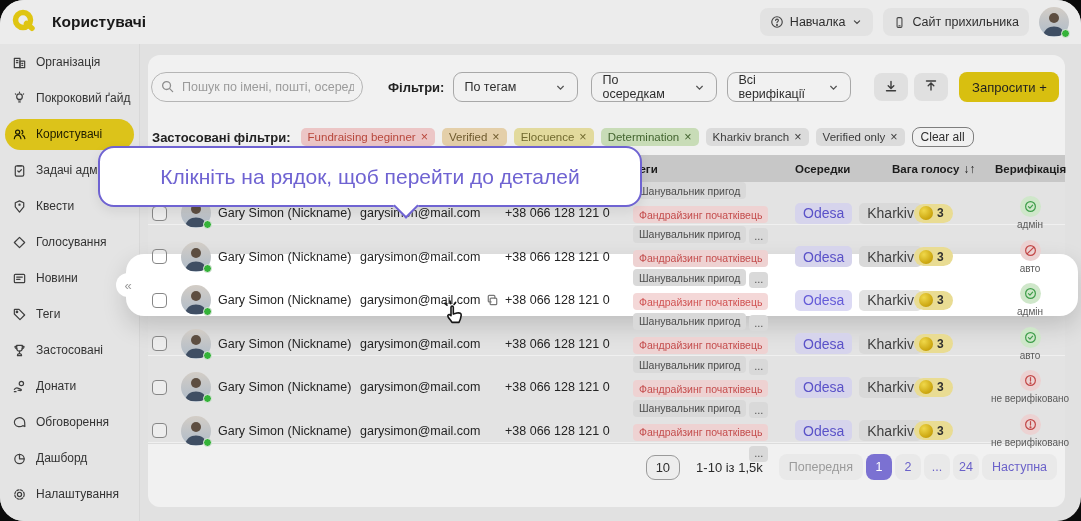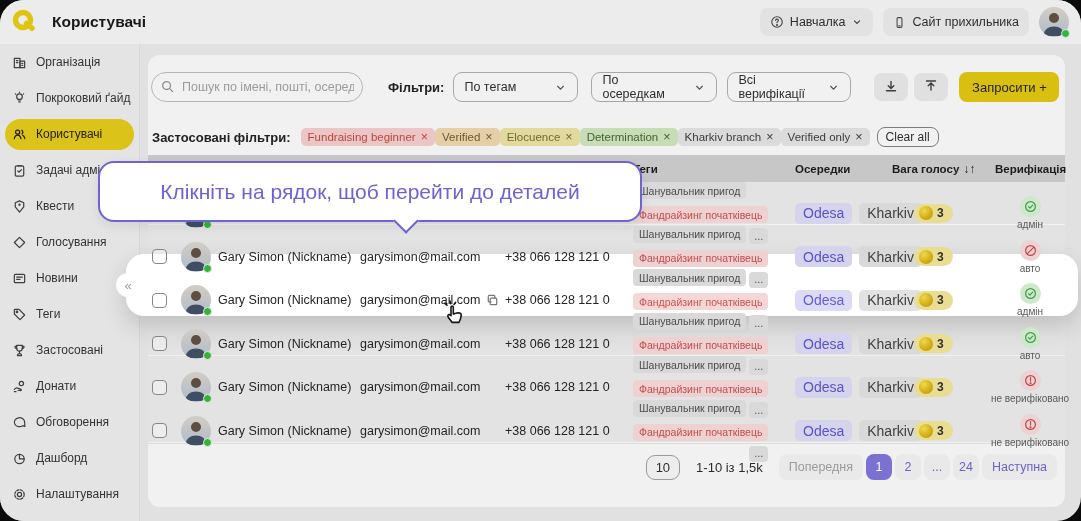--- a/index.html
+++ b/index.html
@@ -96,21 +96,21 @@
   .psize{border:1.5px solid #9a9a9a;border-radius:9px;background:#ededed;font-size:13px;color:#2e2e2e;
     padding:4px 9px;font-family:inherit;cursor:pointer;}
   .prange{font-size:13px;color:#2b2b2b;}
   .pager{display:flex;gap:3px;}
   .pg{height:26px;border:none;border-radius:8px;background:#e9e9e9;display:flex;align-items:center;justify-content:center;
     font-size:12.5px;font-family:inherit;padding:0 10px;cursor:pointer;color:#6a61c9;}
   .pg.prev{color:#9b9b9b;}
   .pg.num{min-width:26px;padding:0 6px;}
   .pg.active{background:#7b71d2;color:#fff;}
   
-  .tooltip{position:absolute;left:98px;top:161px;width:544px;height:61px;background:#fff;border:2px solid #6f63d2;
+  .tooltip{position:absolute;left:98px;top:146px;width:544px;height:61px;background:#fff;border:2px solid #6f63d2;
     border-radius:16px;display:flex;align-items:center;justify-content:center;z-index:40;
     box-shadow:0 4px 12px rgba(0,0,0,.08);}
   .tooltip .txt{font-size:21px;color:#6f63d2;white-space:nowrap;}
   .caret{position:absolute;bottom:-10px;left:297px;width:18px;height:18px;background:#fff;transform:rotate(45deg);
     border-right:2px solid #6f63d2;border-bottom:2px solid #6f63d2;}
 </style>
 </head>
 <body>
 
 <div class="screen">
@@ -346,21 +346,21 @@
       <button class="sq-btn up">
           <span><svg viewBox="0 0 16 16" width="16" height="16" fill="none" stroke="currentColor" stroke-width="1.4" stroke-linecap="round">
               <path d="M8 12v-6.8M5.2 7.7L8 4.9l2.8 2.8M3.5 3h9"></path>
             </svg></span>
         </button>
       <button class="invite">Запросити +</button>
     </div>
 
     <div class="fbar">
       <span class="albl">Застосовані фільтри:</span>
-      <span id="chips" style="display:flex;align-items:center;">
+      <span id="chips" style="display:flex;gap:7px;align-items:center;">
           <span class="fchip" style="background: rgb(236, 198, 198); color: rgb(184, 71, 60);">
             <span>Fundraising beginner</span>
             <span class="x">×</span>
           </span>
           <span class="fchip" style="background: rgb(228, 207, 169); color: rgb(111, 91, 46);">
             <span>Verified</span>
             <span class="x">×</span>
           </span>
           <span class="fchip" style="background: rgb(226, 218, 157); color: rgb(113, 106, 47);">
             <span>Elocuence</span>

